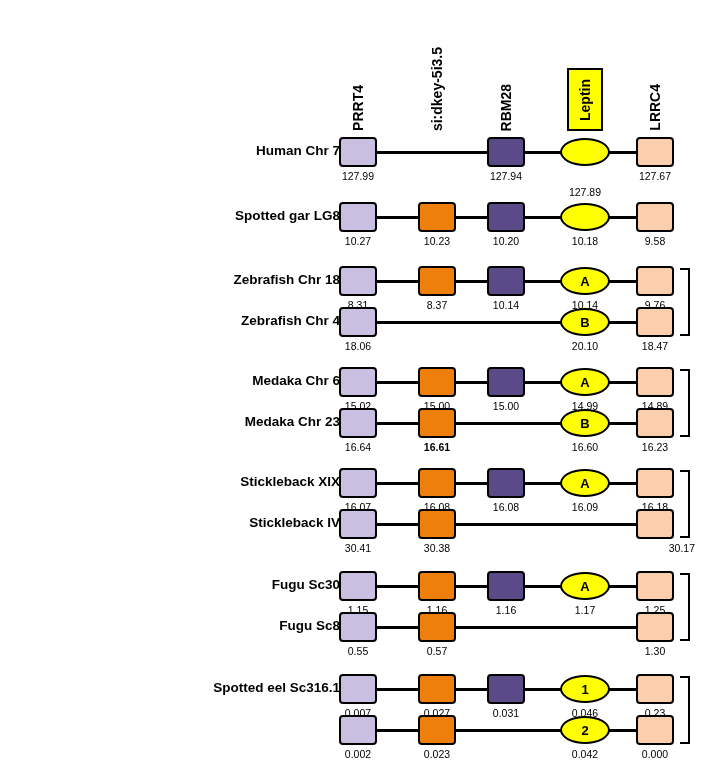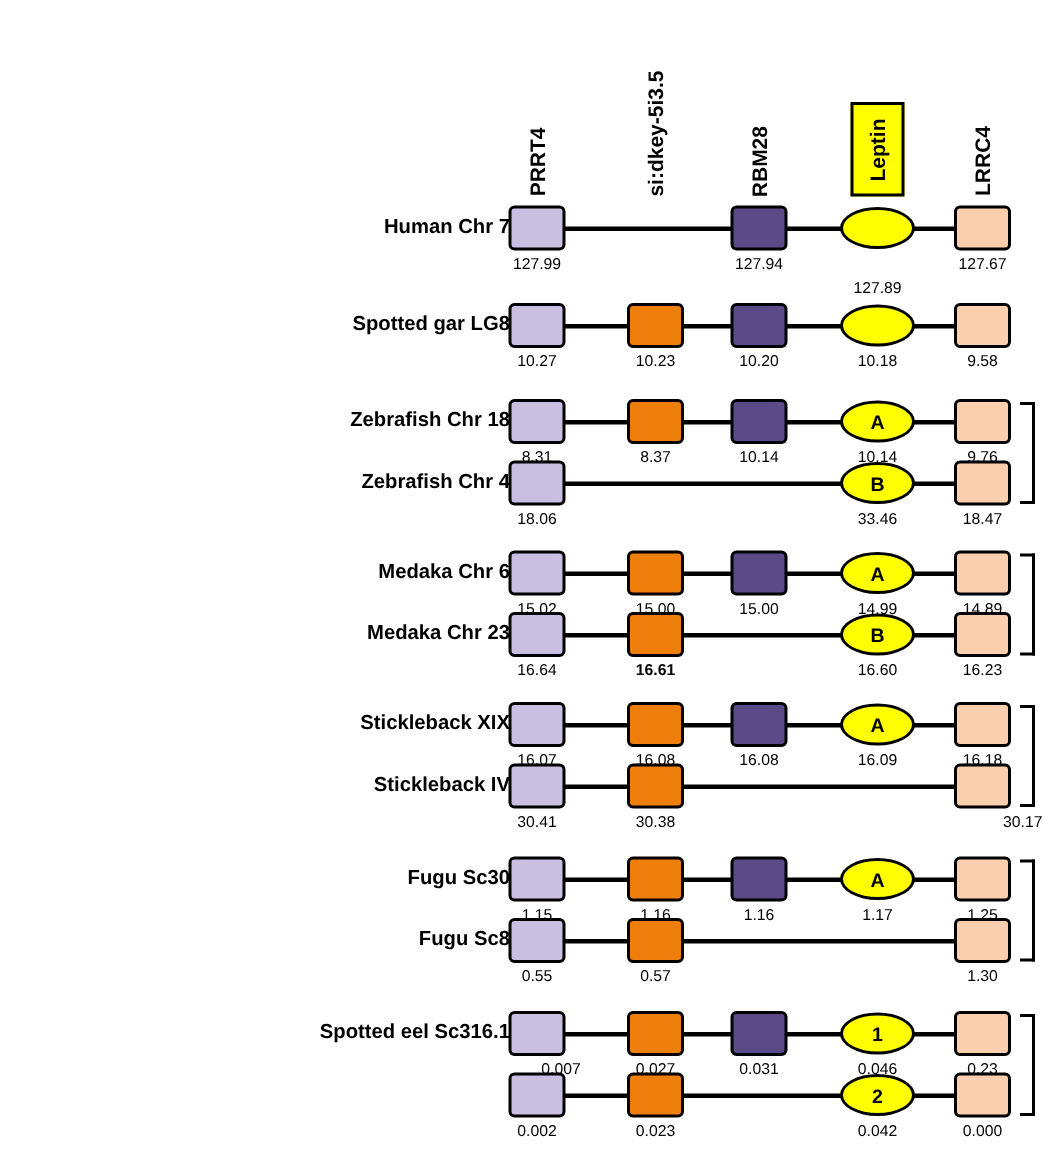--- a/index.html
+++ b/index.html
@@ -128,21 +128,21 @@
     <div class="gene" style="left: 487px; top: 266px; width: 38px; height: 30px; background: rgb(91, 74, 136);"></div>
     <div class="coord" style="left: 466px; width: 80px; top: 299px;">10.14</div>
     <div class="oval" style="left: 560px; top: 267px; width: 50px; height: 28px; background: rgb(255, 255, 0);">A</div>
     <div class="coord" style="left: 545px; width: 80px; top: 299px;">10.14</div>
     <div class="gene" style="left: 636px; top: 266px; width: 38px; height: 30px; background: rgb(251, 207, 174);"></div>
     <div class="coord" style="left: 615px; width: 80px; top: 299px;">9.76</div>
     <div class="row-label" style="right: 368px; top: 313px;">Zebrafish Chr 4</div>
     <div class="line" style="left: 358px; width: 297px; top: 321px;"></div>
     <div class="gene" style="left: 339px; top: 307px; width: 38px; height: 30px; background: rgb(201, 191, 224);"></div>
     <div class="oval" style="left: 560px; top: 308px; width: 50px; height: 28px; background: rgb(255, 255, 0);">B</div>
-    <div class="coord" style="left: 545px; width: 80px; top: 340px;">33.46</div>
+    <div class="coord" style="left: 545px; width: 80px; top: 340px;">20.10</div>
     <div class="gene" style="left: 636px; top: 307px; width: 38px; height: 30px; background: rgb(251, 207, 174);"></div>
     <div class="coord" style="left: 615px; width: 80px; top: 340px;">18.47</div>
     <div class="coord" style="left: 318px; width: 80px; top: 340px;">18.06</div>
     <div class="row-label" style="right: 368px; top: 373px;">Medaka Chr 6</div>
     <div class="line" style="left: 358px; width: 297px; top: 381px;"></div>
     <div class="gene" style="left: 339px; top: 367px; width: 38px; height: 30px; background: rgb(201, 191, 224);"></div>
     <div class="coord" style="left: 318px; width: 80px; top: 400px;">15.02</div>
     <div class="gene" style="left: 418px; top: 367px; width: 38px; height: 30px; background: rgb(238, 127, 13);"></div>
     <div class="coord" style="left: 397px; width: 80px; top: 400px;">15.00</div>
     <div class="gene" style="left: 487px; top: 367px; width: 38px; height: 30px; background: rgb(91, 74, 136);"></div>
@@ -197,21 +197,21 @@
     <div class="line" style="left: 358px; width: 297px; top: 626px;"></div>
     <div class="gene" style="left: 339px; top: 612px; width: 38px; height: 30px; background: rgb(201, 191, 224);"></div>
     <div class="coord" style="left: 318px; width: 80px; top: 645px;">0.55</div>
     <div class="gene" style="left: 418px; top: 612px; width: 38px; height: 30px; background: rgb(238, 127, 13);"></div>
     <div class="coord" style="left: 397px; width: 80px; top: 645px;">0.57</div>
     <div class="gene" style="left: 636px; top: 612px; width: 38px; height: 30px; background: rgb(251, 207, 174);"></div>
     <div class="coord" style="left: 615px; width: 80px; top: 645px;">1.30</div>
     <div class="row-label" style="right: 368px; top: 680px;">Spotted eel Sc316.1</div>
     <div class="line" style="left: 358px; width: 297px; top: 688px;"></div>
     <div class="gene" style="left: 339px; top: 674px; width: 38px; height: 30px; background: rgb(201, 191, 224);"></div>
-    <div class="coord" style="left: 334px; width: 80px; top: 707px;">0.007</div>
+    <div class="coord" style="left: 318px; width: 80px; top: 707px;">0.007</div>
     <div class="gene" style="left: 418px; top: 674px; width: 38px; height: 30px; background: rgb(238, 127, 13);"></div>
     <div class="coord" style="left: 397px; width: 80px; top: 707px;">0.027</div>
     <div class="gene" style="left: 487px; top: 674px; width: 38px; height: 30px; background: rgb(91, 74, 136);"></div>
     <div class="coord" style="left: 466px; width: 80px; top: 707px;">0.031</div>
     <div class="oval" style="left: 560px; top: 675px; width: 50px; height: 28px; background: rgb(255, 255, 0);">1</div>
     <div class="coord" style="left: 545px; width: 80px; top: 707px;">0.046</div>
     <div class="gene" style="left: 636px; top: 674px; width: 38px; height: 30px; background: rgb(251, 207, 174);"></div>
     <div class="coord" style="left: 615px; width: 80px; top: 707px;">0.23</div>
     <div class="line" style="left: 358px; width: 297px; top: 729px;"></div>
     <div class="gene" style="left: 339px; top: 715px; width: 38px; height: 30px; background: rgb(201, 191, 224);"></div>

